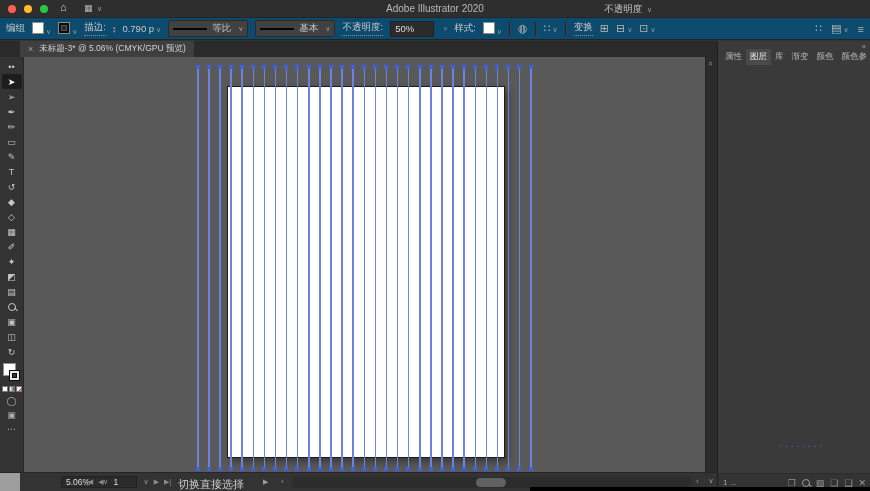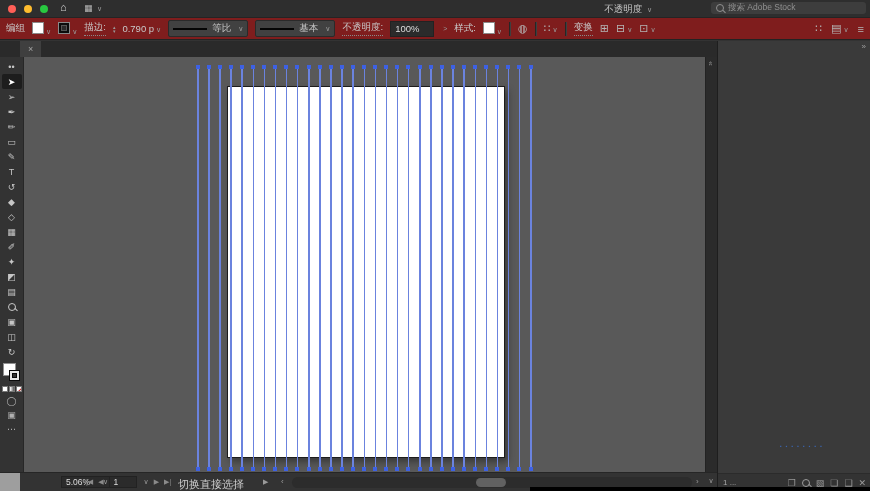--- a/index.html
+++ b/index.html
@@ -14,21 +14,21 @@
   #home-icon{position:absolute;left:60px;top:1px;color:#c9c9c9;font-size:11px;}
   #appgrid{position:absolute;left:84px;top:3px;color:#b5b5b5;font-size:9px;}
   #win-title{position:absolute;left:0;right:0;top:3px;text-align:center;color:#b9b9b9;font-size:10px;}
   #workspace-btn{position:absolute;right:218px;top:3px;color:#c5c5c5;font-size:9.5px;}
   #searchbox{position:absolute;right:4px;top:2px;width:150px;height:12px;background:#3d3d3d;border-radius:3px;
              display:flex;align-items:center;padding-left:5px;color:#909090;font-size:8.5px;gap:4px;}
   .mag{width:6px;height:6px;border:1.3px solid currentColor;border-radius:50%;position:relative;display:inline-block;flex:none;}
   .mag::after{content:"";position:absolute;width:4px;height:1.3px;background:currentColor;transform:rotate(45deg);right:-3px;bottom:-1px;}
 
   
-  #controlbar{left:0;top:18px;width:870px;height:22px;background:#7f1d1d;border-bottom:1px solid #232323;
+  #controlbar{left:0;top:18px;width:870px;height:22px;background:#0c4a6e;border-bottom:1px solid #232323;
               display:flex;align-items:center;padding:0 6px;box-sizing:border-box;gap:7px;color:#c9c9c9;font-size:9.5px;white-space:nowrap;}
   .cb-label{color:#c9c9c9;}
   .cb-link{border-bottom:1px dotted #8a8a8a;padding-bottom:1px;}
   .swatch{width:12px;height:12px;border:1px solid #8a8a8a;display:inline-block;box-sizing:border-box;}
   .sw-white{background:#fff;}
   .sw-stroke{background:#2a2a2a;box-shadow:inset 0 0 0 2px #0c0c0c, inset 0 0 0 3px #555;}
   .chev{color:#9a9a9a;font-size:7px;margin-left:2px;}
   .stepper{display:inline-flex;flex-direction:column;line-height:4px;font-size:5px;color:#9a9a9a;}
   .dropfield{display:inline-flex;align-items:center;gap:5px;background:#414141;border:1px solid #2a2a2a;border-radius:2px;height:15px;padding:0 4px;}
   .strokeline{display:inline-block;width:34px;height:2px;background:#050505;}
@@ -117,25 +117,22 @@
 </style>
 </head>
 <body>
 
 <div id="app">
 
   <div id="titlebar" class="abs">
     <span id="traffic-lights"><span class="tlight" style="left: 8px; background: rgb(255, 95, 87);"></span><span class="tlight" style="left: 24px; background: rgb(254, 188, 46);"></span><span class="tlight" style="left: 40px; background: rgb(40, 200, 64);"></span></span>
     <span id="home-icon">⌂</span>
     <span id="appgrid"><span>▦</span> <span class="chev">∨</span></span>
+    <div id="win-title">Adobe Illustrator 2020</div>
     <span id="workspace-btn"><span>不透明度</span> <span class="chev">∨</span></span>
-    <div id="searchbox">
-      <span class="mag"></span>
-      <span>搜索 Adobe Stock</span>
-    </div>
   </div>
 
   <div id="controlbar" class="abs">
     <span class="cb-label">编组</span>
     <span><span class="swatch sw-white"></span><span class="chev">∨</span></span>
     <span><span class="swatch sw-stroke"></span><span class="chev">∨</span></span>
     <span class="cb-link">描边:</span>
     <span class="stepper">
         <span>▴</span>
         <span>▾</span>
@@ -145,21 +142,21 @@
         <span class="strokeline"></span>
         <span>等比</span>
         <span class="chev">∨</span>
       </span>
     <span class="dropfield">
         <span class="strokeline"></span>
         <span>基本</span>
         <span class="chev">∨</span>
       </span>
     <span class="cb-link">不透明度:</span>
-    <span class="valbox">100%</span>
+    <span class="valbox">50%</span>
     <span class="chev">&gt;</span>
     <span class="cb-label">样式:</span>
     <span><span class="swatch sw-white"></span><span class="chev">∨</span></span>
     <span class="cb-sep"></span>
     <span class="cb-icon">◍</span>
     <span class="cb-sep"></span>
     <span><span class="cb-icon">∷</span><span class="chev">∨</span></span>
     <span class="cb-sep"></span>
     <span class="cb-link">变换</span>
     <span class="cb-icon">⊞</span>
@@ -168,20 +165,21 @@
     <span id="cb-right">
       <span class="cb-icon">∷</span>
       <span><span class="cb-icon">▤</span><span class="chev">∨</span></span>
       <span class="cb-icon">≡</span>
     </span>
   </div>
 
   <div id="docbar" class="abs">
     <div id="doctab">
       <span class="close">×</span>
+      <span>未标题-3* @ 5.06% (CMYK/GPU 预览)</span>
     </div>
   </div>
 
   <div id="toolbar" class="abs">
 
   <div class="tool">
         <span class="tglyph">••</span>
       </div>
       <div class="tool active">
         <span class="tglyph">➤</span>
@@ -352,20 +350,28 @@
         <div class="anchor" style="left: 504.5px; top: 410px; background: rgb(61, 97, 228);"></div>
       </div>
   </div>
 
   <div id="vscroll" class="abs">
     <span id="collapse-up">«</span>
   </div>
 
   <div id="rightpanel" class="abs">
     <span id="panel-collapse">»</span>
+    <div id="paneltabs">
+        <span class="ptab">属性</span>
+        <span class="ptab active">图层</span>
+        <span class="ptab">库</span>
+        <span class="ptab">渐变</span>
+        <span class="ptab">颜色</span>
+        <span class="ptab">颜色参</span>
+      </div>
     <div id="layerrows">
       </div>
     <div id="panel-footer">
       <span class="cnt">1 ...</span>
       <span id="footer-icons">
           <span>❐</span>
           <span class="mag"></span>
           <span>▧</span>
           <span>❏</span>
           <span>❑</span>

